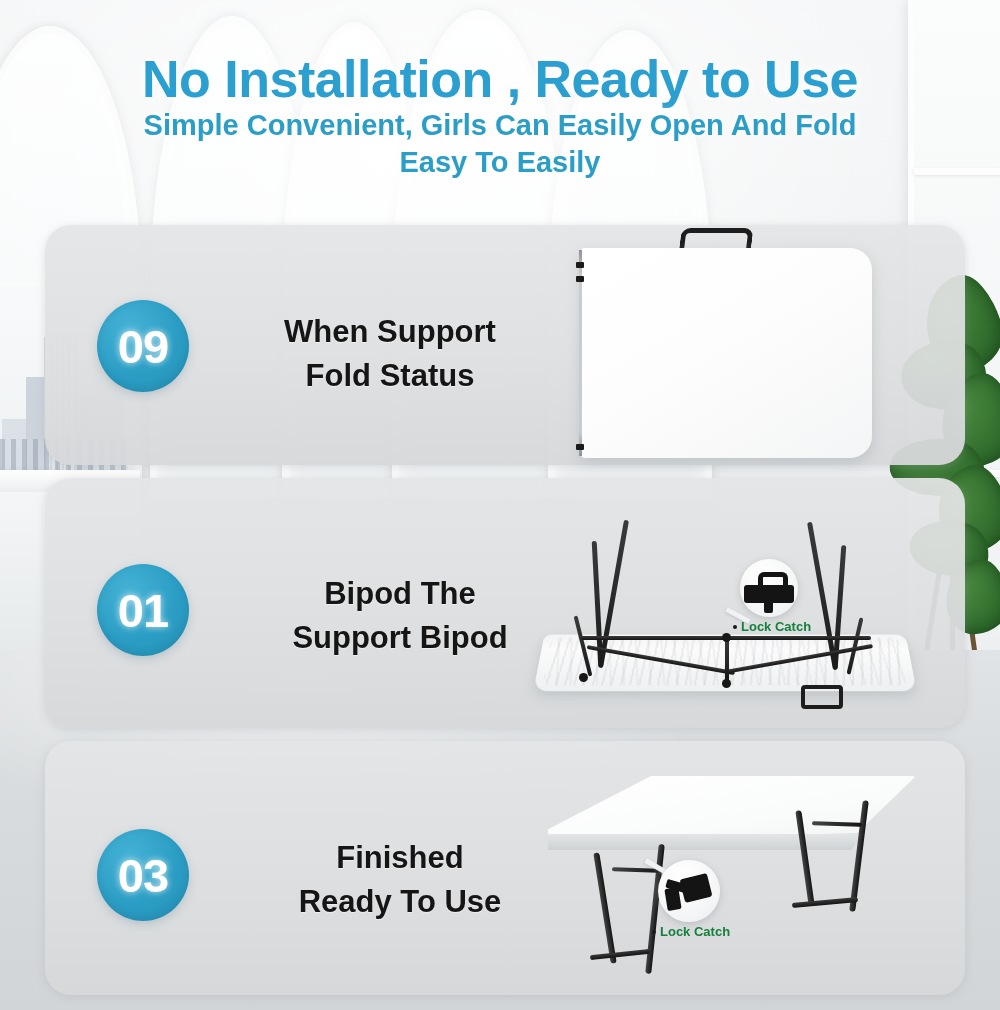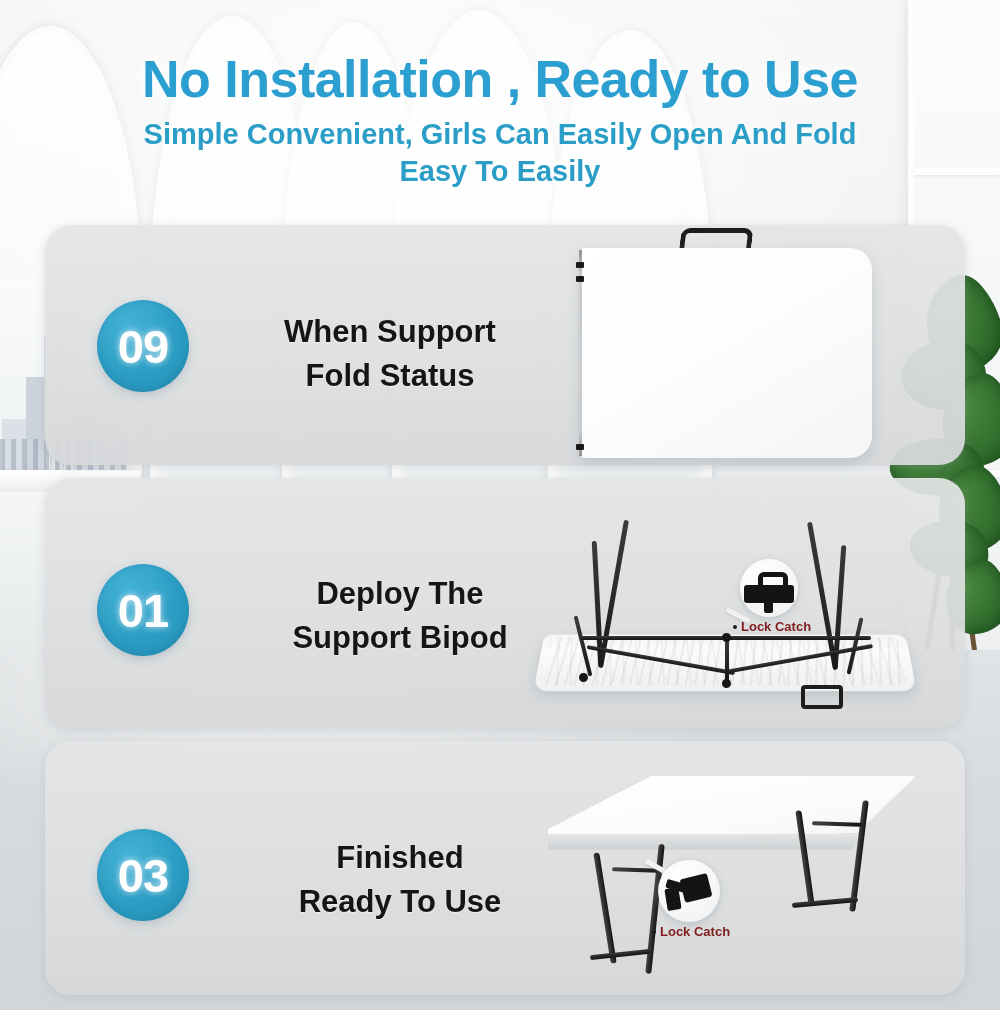--- a/index.html
+++ b/index.html
@@ -264,21 +264,21 @@
   }
   .callout-stem {
     position:absolute;
     background:#f1f2f3;
     box-shadow: 0 1px 3px rgba(150,157,163,0.4);
   }
   .callout-label {
     position: absolute;
     font-size: 13px;
     font-weight: bold;
-    color: #7f1d1d;
+    color: #15803d;
     white-space: nowrap;
     font-family: "Liberation Sans", sans-serif;
   }
   .callout-label .dot {
     display:inline-block; width:4px; height:4px; background:#1b1b1b;
     border-radius:50%; vertical-align:middle; margin-right:4px; margin-bottom:2px;
   }
   .cat-part { position:absolute; background:#141414; }
 
   
@@ -319,21 +319,20 @@
     color: #2a9fd0;
     letter-spacing: -0.5px;
     line-height: 1.06;
     font-family: "Liberation Sans", sans-serif;
     text-shadow:
       0 0 12px rgba(255,255,255,0.95),
       0 0 22px rgba(255,255,255,0.85),
       0 1px 0 rgba(255,255,255,0.6);
   }
   .subline {
-    margin-top: 9px;
     font-size: 29px;
     font-weight: bold;
     color: #2b9ec7;
     line-height: 1.26;
     font-family: "Liberation Sans", sans-serif;
     text-shadow:
       0 0 10px rgba(255,255,255,0.95),
       0 0 18px rgba(255,255,255,0.8);
   }
   .subline .s2 { display:block; }
@@ -422,21 +421,21 @@
     </div>
     <div class="step-badge" id="badge-3">
       <span>03</span>
     </div>
 
     <div class="step-title" id="title-1">
       <span>When Support</span>
       <span class="l2">Fold Status</span>
     </div>
     <div class="step-title" id="title-2">
-      <span>Deploy The</span>
+      <span>Bipod The</span>
       <span class="l2">Support Bipod</span>
     </div>
     <div class="step-title" id="title-3">
       <span>Finished</span>
       <span class="l2">Ready To Use</span>
     </div>
 
     <div class="photo" id="photo-1">
       <div class="fold-handle"></div>
       <div class="fold-body"></div>

